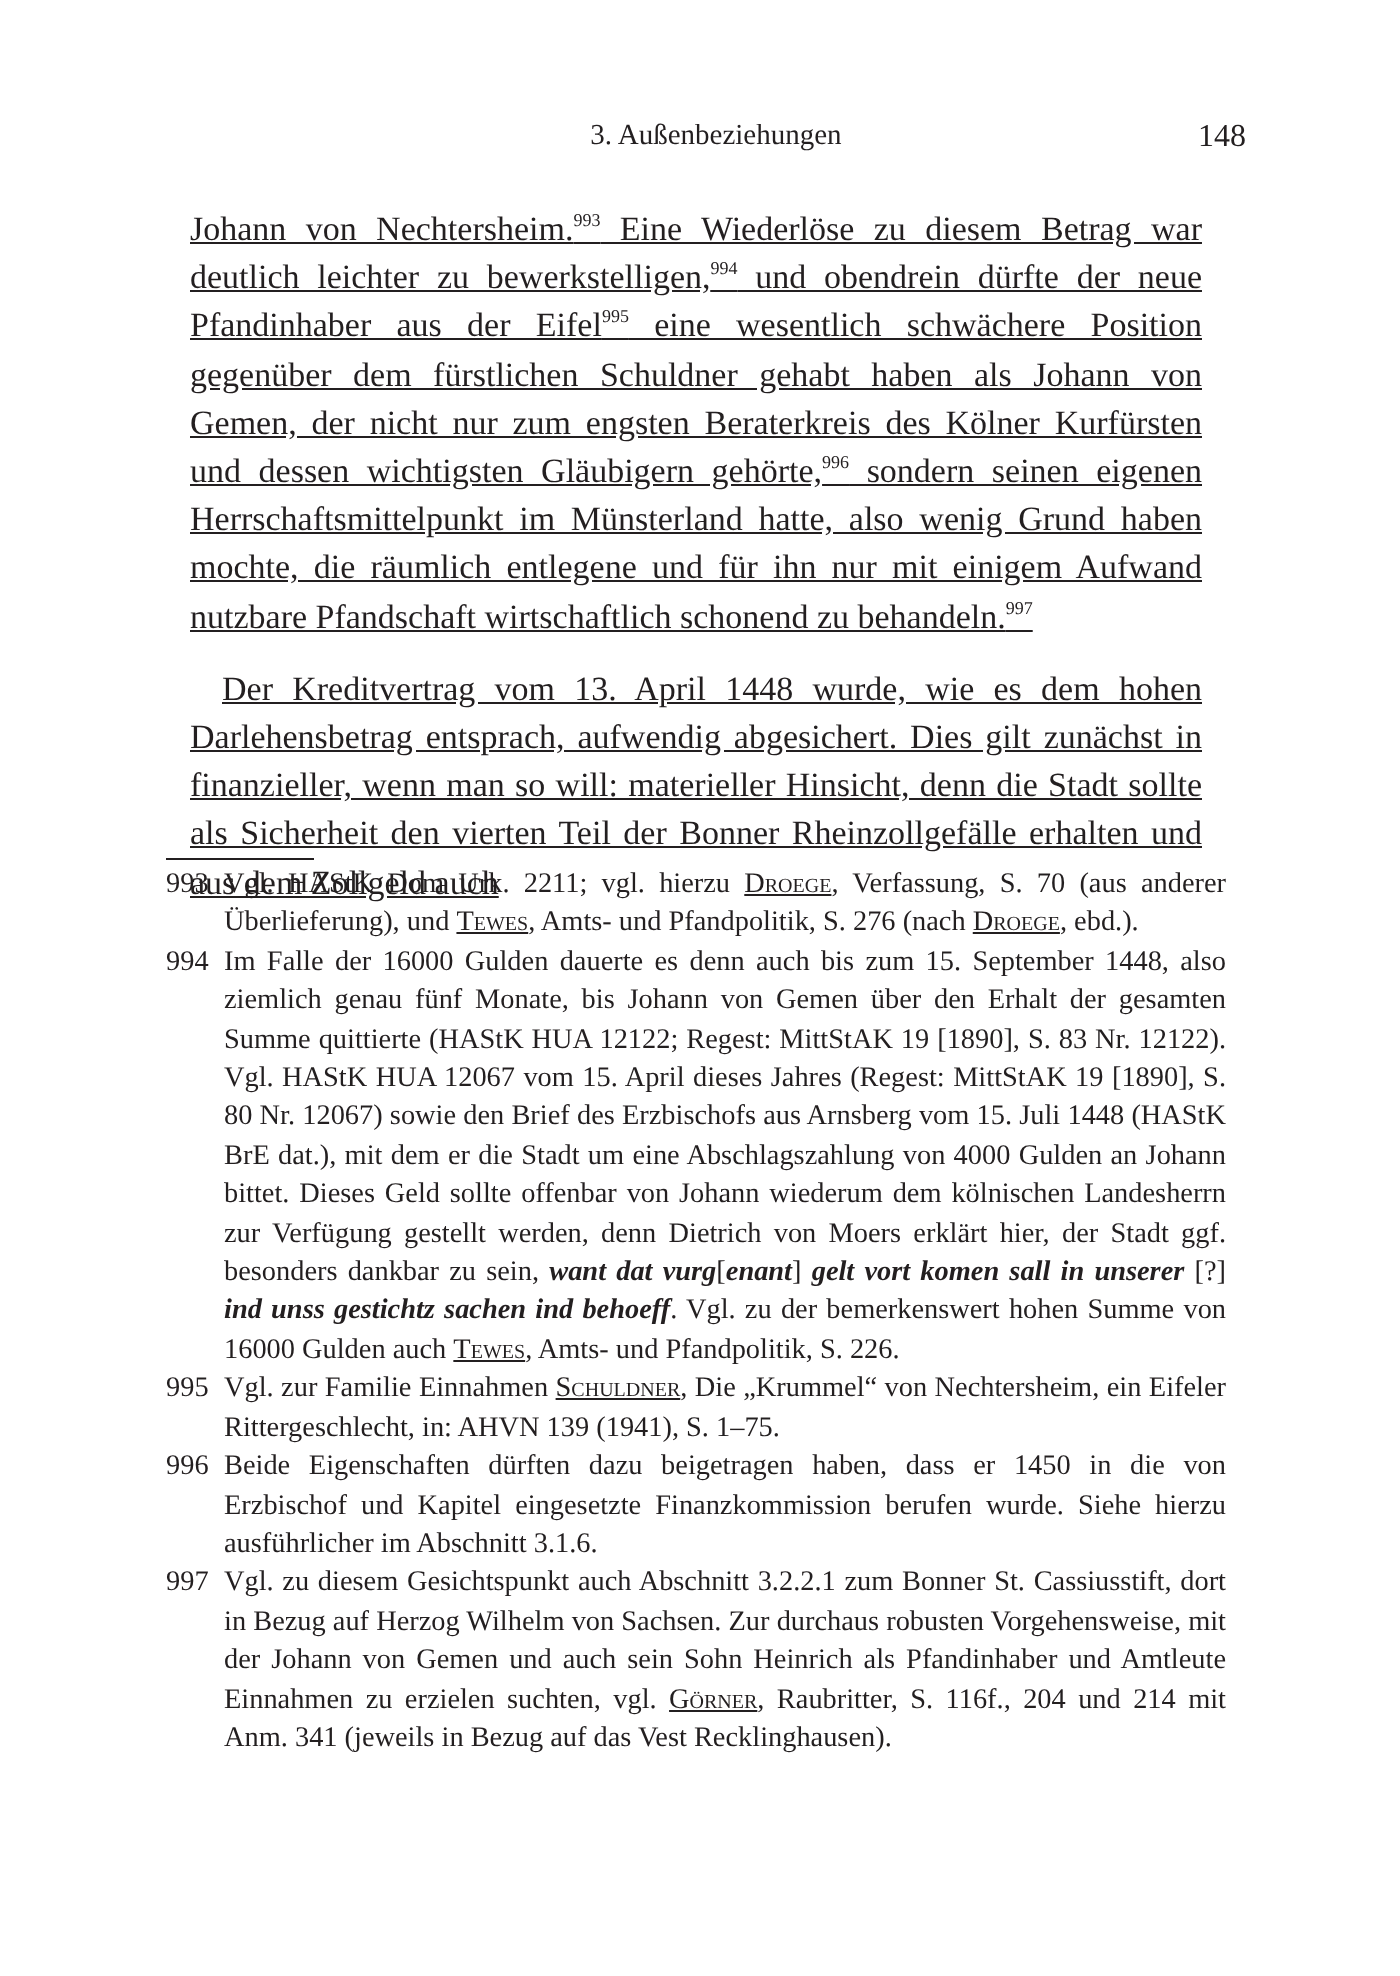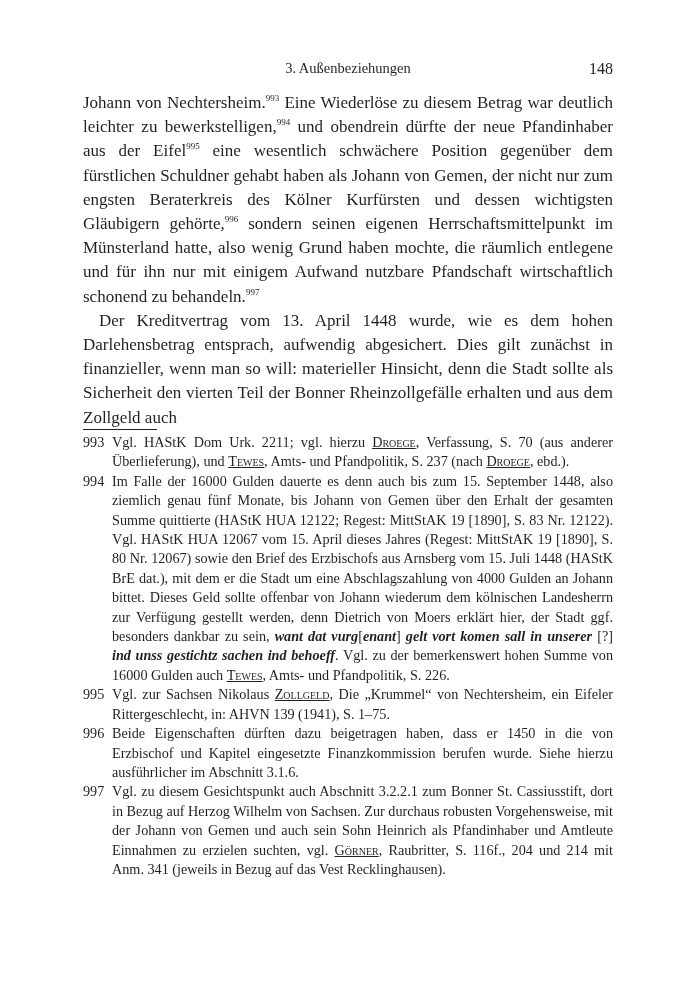--- a/index.html
+++ b/index.html
@@ -1,24 +1,24 @@
 <!DOCTYPE html>
 <html><head>
 <meta charset="utf-8">
 <style>
   html, body { margin: 0; padding: 0; background: #ffffff; }
   body { width: 700px; height: 988px; position: relative; overflow: hidden;
          font-family: "Liberation Serif", "DejaVu Serif", serif; color: #231f20; }
-  .running-head { position: absolute; top: 60px; left: 83px; width: 530px; height: 20px;
+  .running-head { position: absolute; top: 60px; left: 93px; width: 530px; height: 20px;
                   font-size: 14.5px; }
   .running-head .title { position: absolute; left: 0; right: 0; text-align: center; top: 0; }
   .running-head .pageno { position: absolute; right: 0; top: 0; font-size: 16px; }
   .body-text { position: absolute; top: 91px; left: 83px; width: 530px;
                font-size: 17px; line-height: 24.2px; text-align: justify; }
-  .body-text p { margin: 0; }
+  .body-text p { margin: 12px; text-decoration: underline; }
   .body-text p.indent { text-indent: 16px; }
   sup.fn { font-size: 9px; vertical-align: 0; position: relative; top: -7px; line-height: 0; }
   .fn-rule { position: absolute; top: 429px; left: 83px; width: 74px; height: 0;
              border-top: 1px solid #231f20; }
   .footnotes { position: absolute; top: 433px; left: 83px; width: 530px;
                font-size: 14.2px; line-height: 19.4px; }
   .footnote { position: relative; padding-left: 29px; text-align: justify; margin: 0; }
   .footnote .num { position: absolute; left: 0; top: 0; }
   .sc { font-variant: small-caps; text-decoration: underline; }
   em { font-style: italic; font-weight: bold; }
@@ -32,18 +32,18 @@
 </div>
 
 <div class="body-text">
   <p><span>Johann von Nechtersheim.</span><sup class="fn">993</sup><span> Eine Wiederlöse zu diesem Betrag war deutlich leichter zu bewerkstelligen,</span><sup class="fn">994</sup><span> und obendrein dürfte der neue Pfandinhaber aus der Eifel</span><sup class="fn">995</sup><span> eine wesentlich schwächere Position gegenüber dem fürstlichen Schuldner gehabt haben als Johann von Gemen, der nicht nur zum engsten Beraterkreis des Kölner Kurfürsten und dessen wichtigsten Gläubigern gehörte,</span><sup class="fn">996</sup><span> sondern seinen eigenen Herrschaftsmittelpunkt im Münsterland hatte, also wenig Grund haben mochte, die räumlich entlegene und für ihn nur mit einigem Aufwand nutzbare Pfandschaft wirtschaftlich schonend zu behandeln.</span><sup class="fn">997</sup></p>
   <p class="indent">Der Kreditvertrag vom 13. April 1448 wurde, wie es dem hohen Darlehensbetrag entsprach, aufwendig abgesichert. Dies gilt zunächst in finanzieller, wenn man so will: materieller Hinsicht, denn die Stadt sollte als Sicherheit den vierten Teil der Bonner Rheinzollgefälle erhalten und aus dem Zollgeld auch</p>
 </div>
 
 <div class="fn-rule"></div>
 
 <div class="footnotes">
-  <p class="footnote"><span class="num">993</span><span>Vgl. HAStK Dom Urk. 2211; vgl. hierzu </span><span class="sc">Droege</span><span>, Verfassung, S. 70 (aus anderer Überlieferung), und </span><span class="sc">Tewes</span><span>, Amts- und Pfandpolitik, S. 237 (nach </span><span class="sc">Droege</span><span>, ebd.).</span></p>
+  <p class="footnote"><span class="num">993</span><span>Vgl. HAStK Dom Urk. 2211; vgl. hierzu </span><span class="sc">Droege</span><span>, Verfassung, S. 70 (aus anderer Überlieferung), und </span><span class="sc">Tewes</span><span>, Amts- und Pfandpolitik, S. 276 (nach </span><span class="sc">Droege</span><span>, ebd.).</span></p>
   <p class="footnote"><span class="num">994</span><span>Im Falle der 16000 Gulden dauerte es denn auch bis zum 15. September 1448, also ziemlich genau fünf Monate, bis Johann von Gemen über den Erhalt der gesamten Summe quittierte (HAStK HUA 12122; Regest: MittStAK 19 [1890], S. 83 Nr. 12122). Vgl. HAStK HUA 12067 vom 15. April dieses Jahres (Regest: MittStAK 19 [1890], S. 80 Nr. 12067) sowie den Brief des Erzbischofs aus Arnsberg vom 15. Juli 1448 (HAStK BrE dat.), mit dem er die Stadt um eine Abschlagszahlung von 4000 Gulden an Johann bittet. Dieses Geld sollte offenbar von Johann wiederum dem kölnischen Landesherrn zur Verfügung gestellt werden, denn Dietrich von Moers erklärt hier, der Stadt ggf. besonders dankbar zu sein, </span><em>want dat vurg</em><span>[</span><em>enant</em><span>] </span><em>gelt vort komen sall in unserer</em><span> [?] </span><em>ind unss gestichtz sachen ind behoeff</em><span>. Vgl. zu der bemerkenswert hohen Summe von 16000 Gulden auch </span><span class="sc">Tewes</span><span>, Amts- und Pfandpolitik, S. 226.</span></p>
-  <p class="footnote"><span class="num">995</span><span>Vgl. zur Sachsen Nikolaus </span><span class="sc">Zollgeld</span><span>, Die „Krummel“ von Nechtersheim, ein Eifeler Rittergeschlecht, in: AHVN 139 (1941), S. 1–75.</span></p>
+  <p class="footnote"><span class="num">995</span><span>Vgl. zur Familie Einnahmen </span><span class="sc">Schuldner</span><span>, Die „Krummel“ von Nechtersheim, ein Eifeler Rittergeschlecht, in: AHVN 139 (1941), S. 1–75.</span></p>
   <p class="footnote"><span class="num">996</span><span>Beide Eigenschaften dürften dazu beigetragen haben, dass er 1450 in die von Erzbischof und Kapitel eingesetzte Finanzkommission berufen wurde. Siehe hierzu ausführlicher im Abschnitt 3.1.6.</span></p>
   <p class="footnote"><span class="num">997</span><span>Vgl. zu diesem Gesichtspunkt auch Abschnitt 3.2.2.1 zum Bonner St. Cassiusstift, dort in Bezug auf Herzog Wilhelm von Sachsen. Zur durchaus robusten Vorgehensweise, mit der Johann von Gemen und auch sein Sohn Heinrich als Pfandinhaber und Amtleute Einnahmen zu erzielen suchten, vgl. </span><span class="sc">Görner</span><span>, Raubritter, S. 116f., 204 und 214 mit Anm. 341 (jeweils in Bezug auf das Vest Recklinghausen).</span></p>
 </div>
 
 </body></html>

